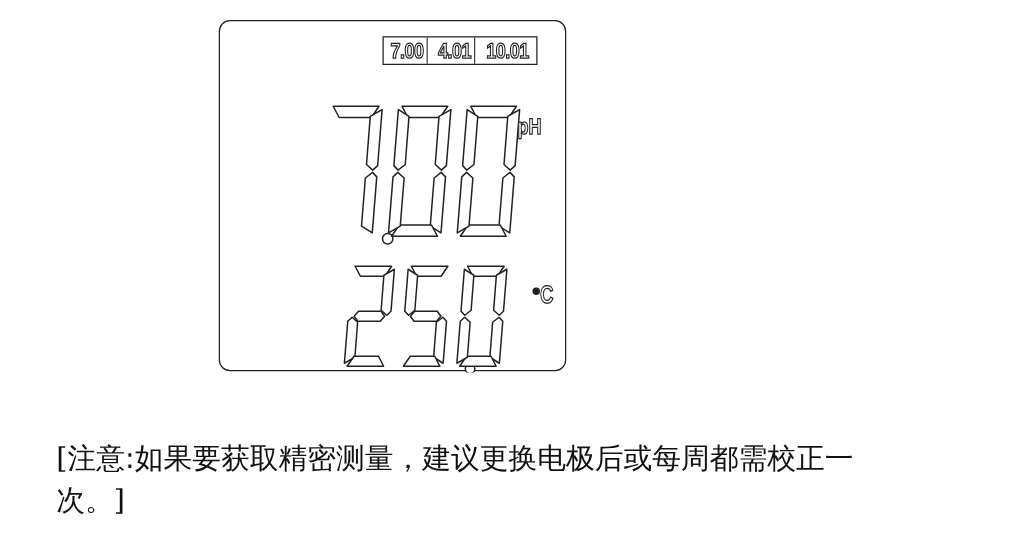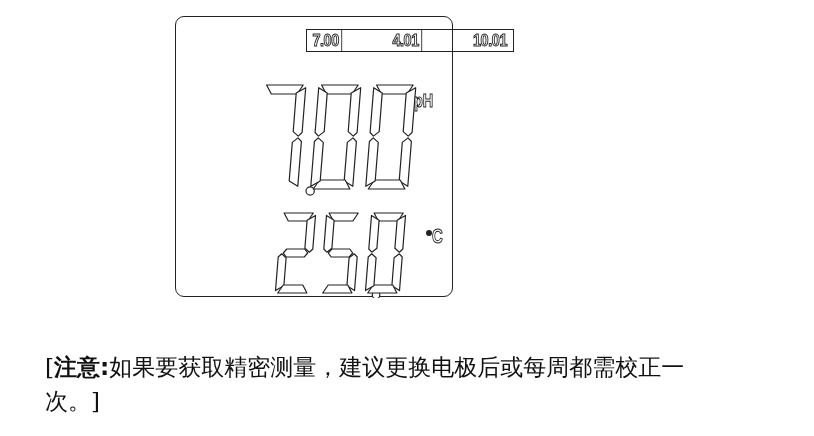--- a/index.html
+++ b/index.html
@@ -1,27 +1,27 @@
 <!DOCTYPE html>
 <html><head>
 <meta charset="utf-8">
 <style>
   html,body{margin:0;padding:0;background:#fff;}
   body{width:814px;height:436px;position:relative;overflow:hidden;font-family:"DejaVu Serif",serif;}
   .lcd{position:absolute;left:175px;left:175px;top:16px;width:278px;height:281px;border:1.5px solid #222;border-radius:9px;box-sizing:border-box;}
-  .buffers{position:absolute;left:130px;top:12px;display:flex;border:1.5px solid #222;height:21px;gap:42px;}
+  .buffers{position:absolute;left:130px;top:12px;display:flex;border:1.5px solid #222;height:21px;}
   .buf{font-family:"Liberation Sans",sans-serif;font-size:17px;line-height:21px;padding:0 3px;border-right:1.5px solid #222;color:#fff;-webkit-text-stroke:1px #222;font-weight:bold;letter-spacing:-0.5px;transform:scaleX(0.85);}
   .buf:last-child{border-right:none;}
   .unit{position:absolute;font-family:"Liberation Sans",sans-serif;color:#fff;-webkit-text-stroke:1px #222;font-weight:bold;}
   .ph-unit{left:238px;top:74px;font-size:18px;transform:scaleX(0.8);transform-origin:left;}
   .c-unit{left:256px;top:208px;font-size:20px;transform:scaleX(0.75);transform-origin:left;}
   .degdot{position:absolute;left:250px;top:213px;width:6px;height:6px;border-radius:50%;background:#222;}
   svg.digits{position:absolute;left:0;top:0;}
   .note{position:absolute;left:45px;top:350px;font-size:23px;line-height:34px;color:#111;width:680px;}
-  .note b{font-family:"DejaVu Sans",sans-serif;font-weight:bold;}
+  .note b{font-family:"DejaVu Sans",sans-serif;font-weight:normal;}
 </style>
 </head>
 <body>
 
 <div class="lcd">
   <div class="buffers">
     <span class="buf">7.00</span>
     <span class="buf">4.01</span>
     <span class="buf">10.01</span>
   </div>

